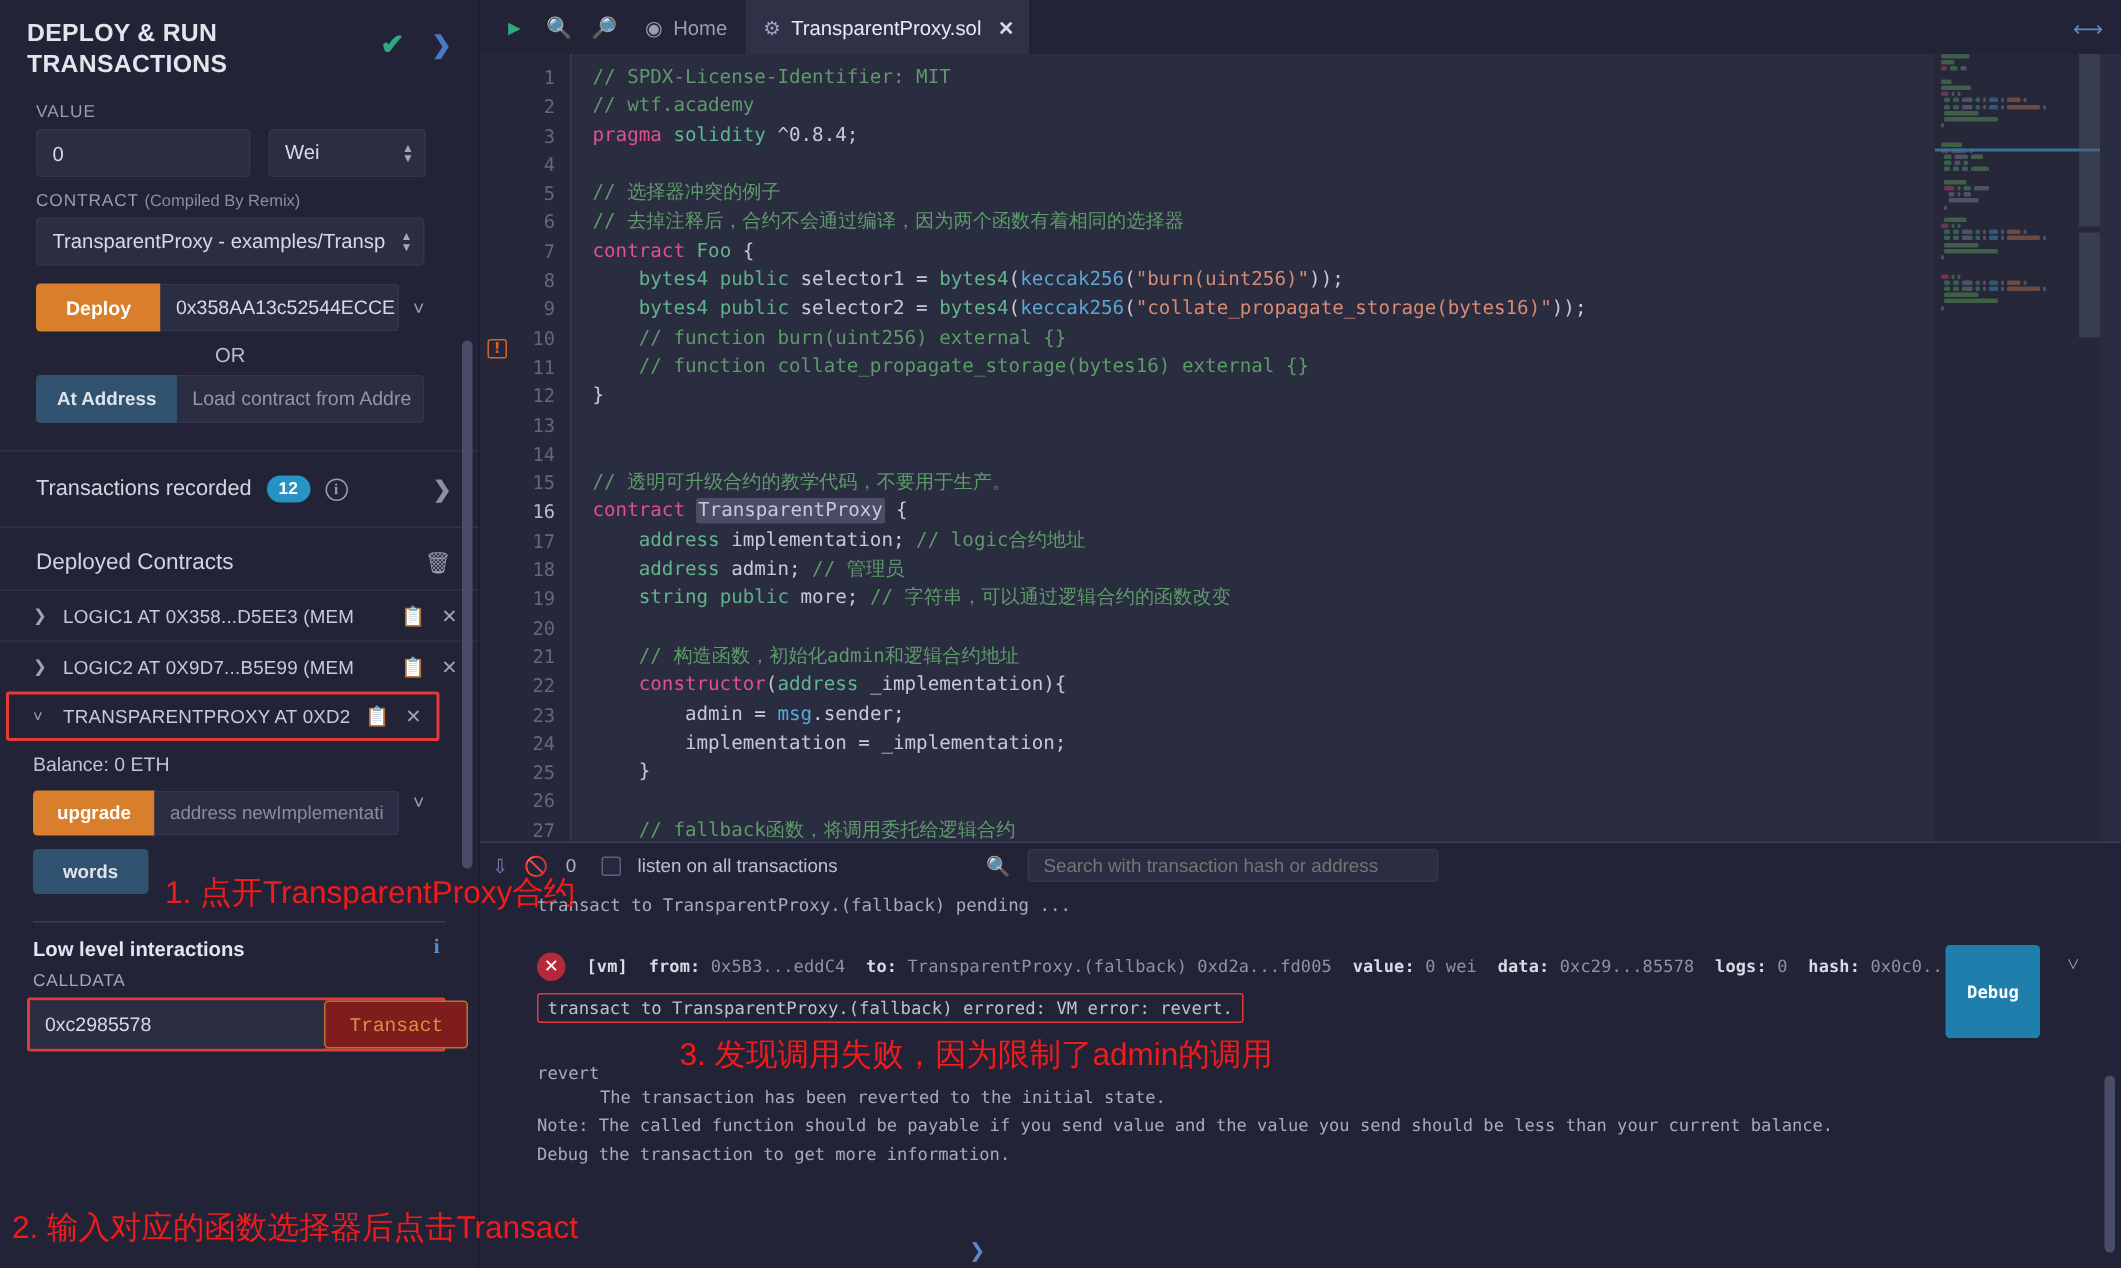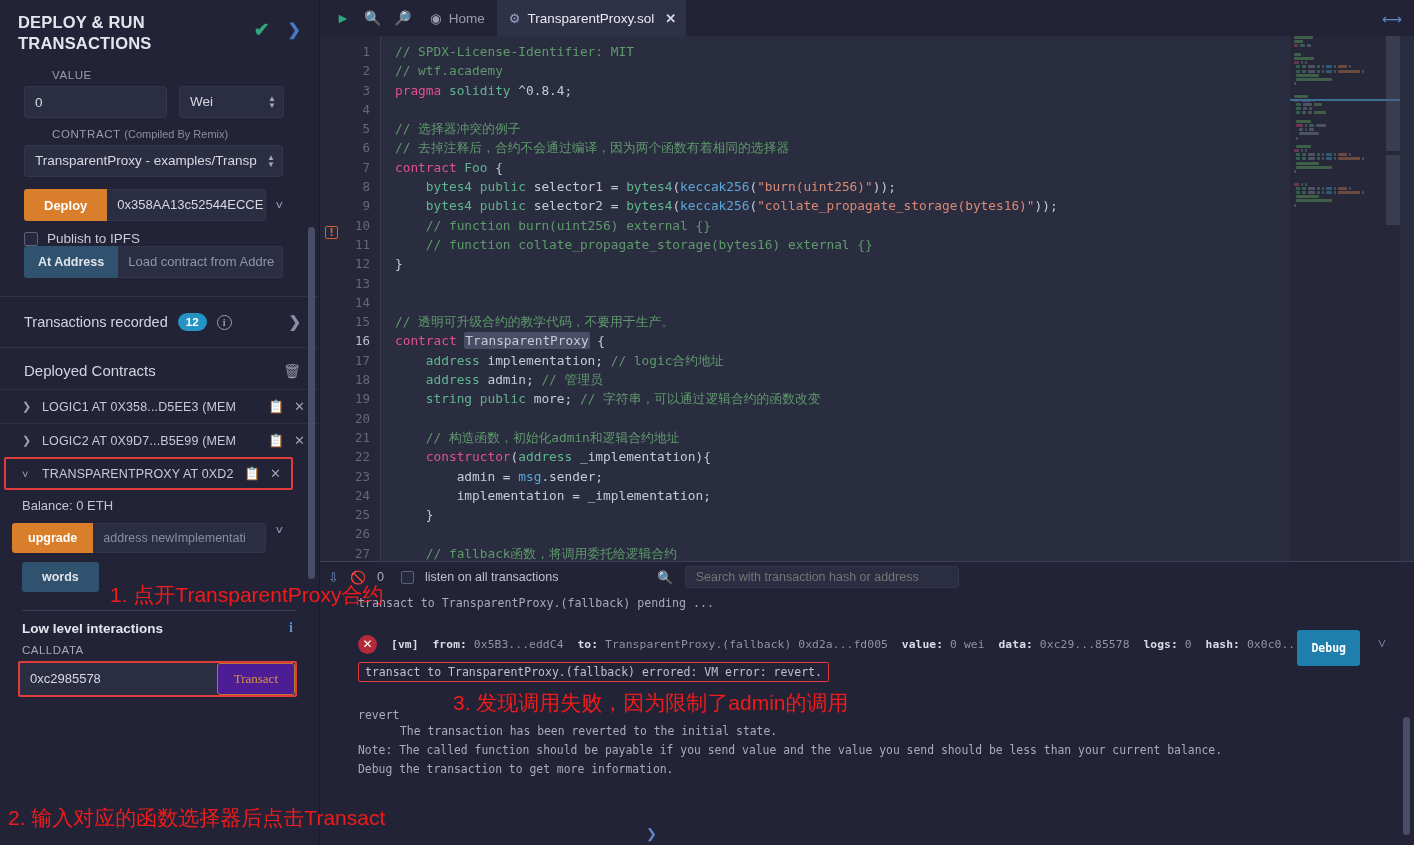--- a/index.html
+++ b/index.html
@@ -27,21 +27,21 @@
   .sb-title {
     color: #e4e5ec; font-size: 16.5px; font-weight: 700;
     letter-spacing: .2px; line-height: 1.25; max-width: 200px;
   }
   .sb-header-icons { display: flex; align-items: center; gap: 18px; padding-top: 6px;}
   .check-icon { color: #2ea97f; font-size: 19px; font-weight: bold; }
   .chev-right { color: #4a78c4; font-size: 16px; font-weight: bold; }
 
   .field-label {
     color: #9a9db0; font-size: 11.5px; letter-spacing: .6px;
-    padding: 10px 0 5px 24px; text-transform: uppercase; margin-left: 28px;
+    padding: 10px 0 5px 24px; text-transform: uppercase;
   }
   .field-label .sub { text-transform: none; font-size: 11px; color: #8a8da0; letter-spacing: 0;}
   .row { display: flex; gap: 12px; padding: 0 36px 0 24px; }
   .inp {
     background: #2b2d42; border: 1px solid #32354d; border-radius: 3px;
     color: #d7d9e3; font-size: 13.5px; height: 32px; line-height: 30px;
     padding: 0 10px; outline: none; width: 100%;
     font-family: "Liberation Sans", sans-serif;
   }
   .inp-value { flex: 0 0 143px; }
@@ -119,21 +119,21 @@
   .dc-item .arr { color: #9fa3b8; font-size: 11px; width: 10px; }
   .dc-item .nm { flex: 1; white-space: nowrap; overflow: hidden; letter-spacing: .15px; }
   .dc-item .ic { color: #9fa3b8; font-size: 13px; }
   .dc-item.selected {
     border: 2px solid #e13b3b; border-radius: 2px;
     margin: 0 26px 0 4px; padding: 7px 10px 7px 16px;
   }
 
   .balance-row { color: #c2c4d2; font-size: 13px; padding: 8px 0 6px 22px; }
 
-  .fn-row { display: flex; align-items: flex-start; padding: 4px 36px 0 12px; }
+  .fn-row { display: flex; align-items: flex-start; padding: 4px 36px 0 22px; }
   .btn-orange {
     background: #d97e2b; color: #fff; border: none; border-radius: 3px 0 0 3px;
     font-size: 12.5px; font-weight: 700; height: 30px; padding: 0 16px; cursor: pointer;
     font-family: "Liberation Sans", sans-serif;
   }
   .fn-inp {
     background: #2b2d42; border: 1px solid #32354d; border-left: none; border-radius: 0 3px 3px 0;
     color: #8a8da0; font-size: 12.5px; height: 30px; line-height: 28px; padding: 0 10px;
     flex: 1; overflow: hidden; white-space: nowrap;
   }
@@ -154,23 +154,23 @@
 
   .cd-box {
     display: flex; border: 2px solid #e13b3b; margin: 0 22px 0 18px; border-radius: 2px;
   }
   .cd-inp {
     background: #2b2d42; border: none; color: #d7d9e3; font-size: 13px;
     height: 32px; line-height: 32px; padding: 0 10px; flex: 1; outline: none;
     font-family: "Liberation Sans", sans-serif;
   }
   .btn-transact {
-    background: #4c1d95; color: #d9923f; border: 1px solid #b5762f; border-radius: 3px;
+    background: #7f1d1d; color: #d9923f; border: 1px solid #b5762f; border-radius: 3px;
     font-size: 13px; height: 32px; padding: 0 16px; cursor: pointer; white-space: nowrap;
-    font-family: Liberation Serif, serif;
+    font-family: Liberation Mono, monospace;
   }
 
   .sb-scrollbar {
     position: absolute; right: 4px; top: 227px; width: 7px; height: 352px;
     background: #4a4d68; border-radius: 4px;
   }
 
   
   .main { flex: 1; position: relative; display: flex; flex-direction: column; background: #2a2c3f;}
 
@@ -271,21 +271,21 @@
     width: 19px; height: 19px; border-radius: 50%; background: #b32b3a;
     color: #fff; font-size: 12px; font-weight: 700; text-align: center; line-height: 19px;
     font-family: "DejaVu Sans", sans-serif; flex: 0 0 19px;
   }
   .tx-summary { font-size: 11.3px; color: #b9bcca; letter-spacing: .1px; white-space: nowrap;}
   .tx-summary b { color: #d8dae6; }
   .tx-summary .v { color: #8f93a6; }
   .btn-debug {
     position: absolute; right: 54px; top: -5px; background: #1e7fad; color: #fff;
     border: none; border-radius: 3px; font-size: 11.5px; font-weight: 700;
-    padding: 11px 14px; cursor: pointer; font-family: "DejaVu Sans Mono", monospace;
+    padding: 24px 14px; cursor: pointer; font-family: "DejaVu Sans Mono", monospace;
   }
   .debug-caret { position: absolute; right: 28px; top: 0px; color: #9aa0c0; font-size: 14px; }
 
   .err-box {
     margin: 8px 0 0 38px; border: 1.6px solid #e13b3b; border-radius: 2px;
     display: inline-block; padding: 2px 6px;
     color: #bdc0cd; font-size: 11.5px; font-family: "DejaVu Sans Mono", monospace;
   }
   .revert-word { color: #a8abbc; font-size: 11.5px; padding-left: 38px; margin-top: 26px; display:block;}
   .det-line { color: #a8abbc; font-size: 11.4px; line-height: 19px; padding-left: 38px; }
@@ -340,25 +340,22 @@
         <span class="spin">▲<br>▼</span>
       </div>
     </div>
 
     <div class="deploy-row">
       <button class="btn-deploy">Deploy</button>
       <div class="deploy-addr">0x358AA13c52544ECCE</div>
       <span class="caret-down">˅</span>
     </div>
 
-    <div class="ipfs-row">
-      <span class="chk"></span>
-      <span class="ipfs-label">Publish to IPFS</span>
-    </div>
-
+
+    <div class="or-text">OR</div>
 
     <div class="ataddr-row">
       <button class="btn-ataddr">At Address</button>
       <div class="ataddr-inp">Load contract from Addre</div>
     </div>
 
     <div class="divider"></div>
 
     <div class="tx-recorded">
       <span class="lbl">Transactions recorded</span>

